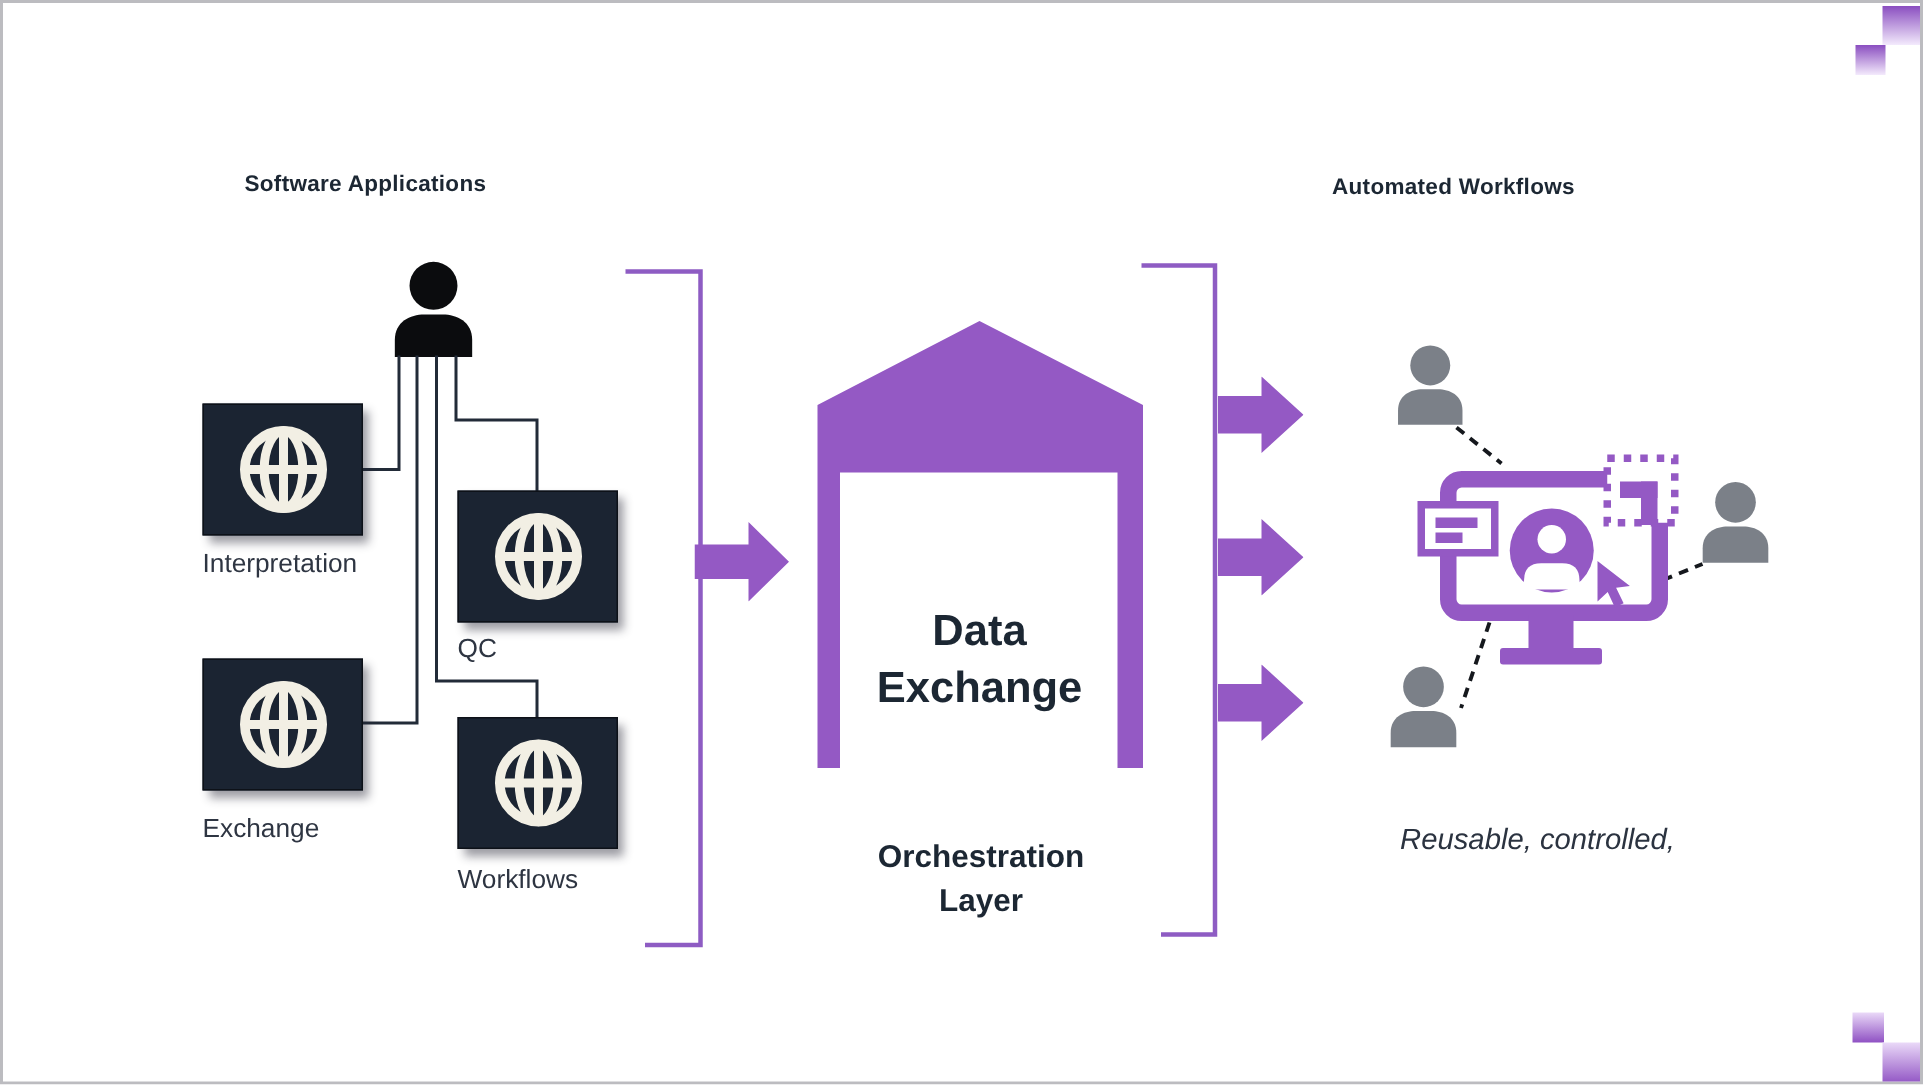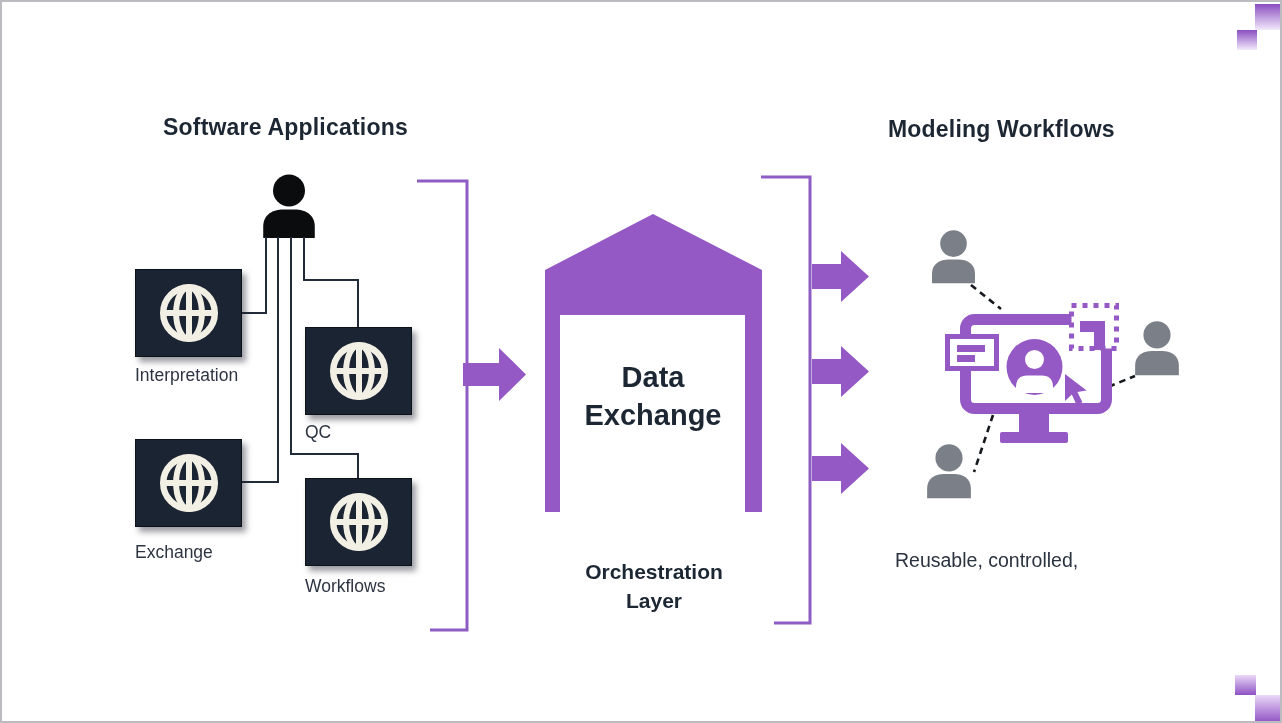--- a/index.html
+++ b/index.html
@@ -1,26 +1,26 @@
 <!DOCTYPE html>
 <html><head>
 <meta charset="utf-8">
 <style>
   html,body{margin:0;padding:0;background:#ffffff;}
   .scene{position:relative;width:1282px;height:723px;background:#ffffff;border:2px solid #bcbcc0;
          box-sizing:border-box;font-family:"Liberation Sans",sans-serif;overflow:hidden;}
   .abs{position:absolute;}
-  .sec-title{font-size:23px;font-weight:700;color:#1c2733;letter-spacing:.2px;white-space:nowrap;}
+  .sec-title{font-size:15px;font-weight:700;color:#1c2733;letter-spacing:.2px;white-space:nowrap;}
   .app-box{width:107px;height:88px;background:#1b2432;border:1.5px solid #0d1118;box-sizing:border-box;
            display:flex;align-items:center;justify-content:center;
            box-shadow:4px 5px 6px rgba(35,35,50,.45);}
   .app-label{font-size:17.5px;color:#2e3542;white-space:nowrap;}
-  .hub-label{width:170px;text-align:center;font-size:29px;line-height:38px;font-weight:700;color:#1c2733;}
+  .hub-label{width:170px;text-align:center;font-size:29px;line-height:38px;font-weight:700;color:#1c2733;margin-top:44px;}
   .hub-caption{width:190px;text-align:center;font-size:21px;line-height:29px;font-weight:700;color:#1c2733;margin-top:28px;}
-  .result-caption{width:260px;font-size:19.5px;line-height:28px;color:#2b3340;}
+  .result-caption{width:260px;text-align:center;font-size:19.5px;line-height:28px;color:#2b3340;font-style:italic;}
   .result-caption span{display:block;}
   .grad-sq{position:absolute;}
   .grad-down{background:linear-gradient(180deg,#8a4ec0 0%,#f3eafc 100%);}
   .grad-up{background:linear-gradient(180deg,#ead9f8 0%,#8f51c3 100%);}
 </style>
 </head>
 <body>
 
 <div class="scene">
 
@@ -101,21 +101,21 @@
   <svg class="abs" style="left:810px;top:249px" width="57" height="51" viewBox="0 0 57 51">
     <polygon points="0,13 29,13 29,0 57,25.5 29,51 29,38 0,38" fill="#9459c4"></polygon>
   </svg>
   <svg class="abs" style="left:810px;top:344px" width="57" height="51" viewBox="0 0 57 51">
     <polygon points="0,13 29,13 29,0 57,25.5 29,51 29,38 0,38" fill="#9459c4"></polygon>
   </svg>
   <svg class="abs" style="left:810px;top:441px" width="57" height="51" viewBox="0 0 57 51">
     <polygon points="0,13 29,13 29,0 57,25.5 29,51 29,38 0,38" fill="#9459c4"></polygon>
   </svg>
 
-  <div class="abs sec-title" style="left:886px;top:114px">Modeling Workflows</div>
+  <div class="abs sec-title" style="left:886px;top:114px">Automated Workflows</div>
 
   <svg class="abs" style="left:950px;top:280px" width="195" height="200" viewBox="0 0 195 200" stroke="#15181d" stroke-width="2.6" stroke-dasharray="6.5 5">
     <line x1="19" y1="3" x2="49" y2="27"></line>
     <line x1="146" y1="109" x2="183" y2="94"></line>
     <line x1="41" y1="133" x2="22" y2="190"></line>
   </svg>
 
   <svg class="abs" style="left:924px;top:226px" width="55" height="57" viewBox="0 0 64 64">
     <g fill="#7b8088">
       <circle cx="32" cy="17" r="15.5"></circle>

